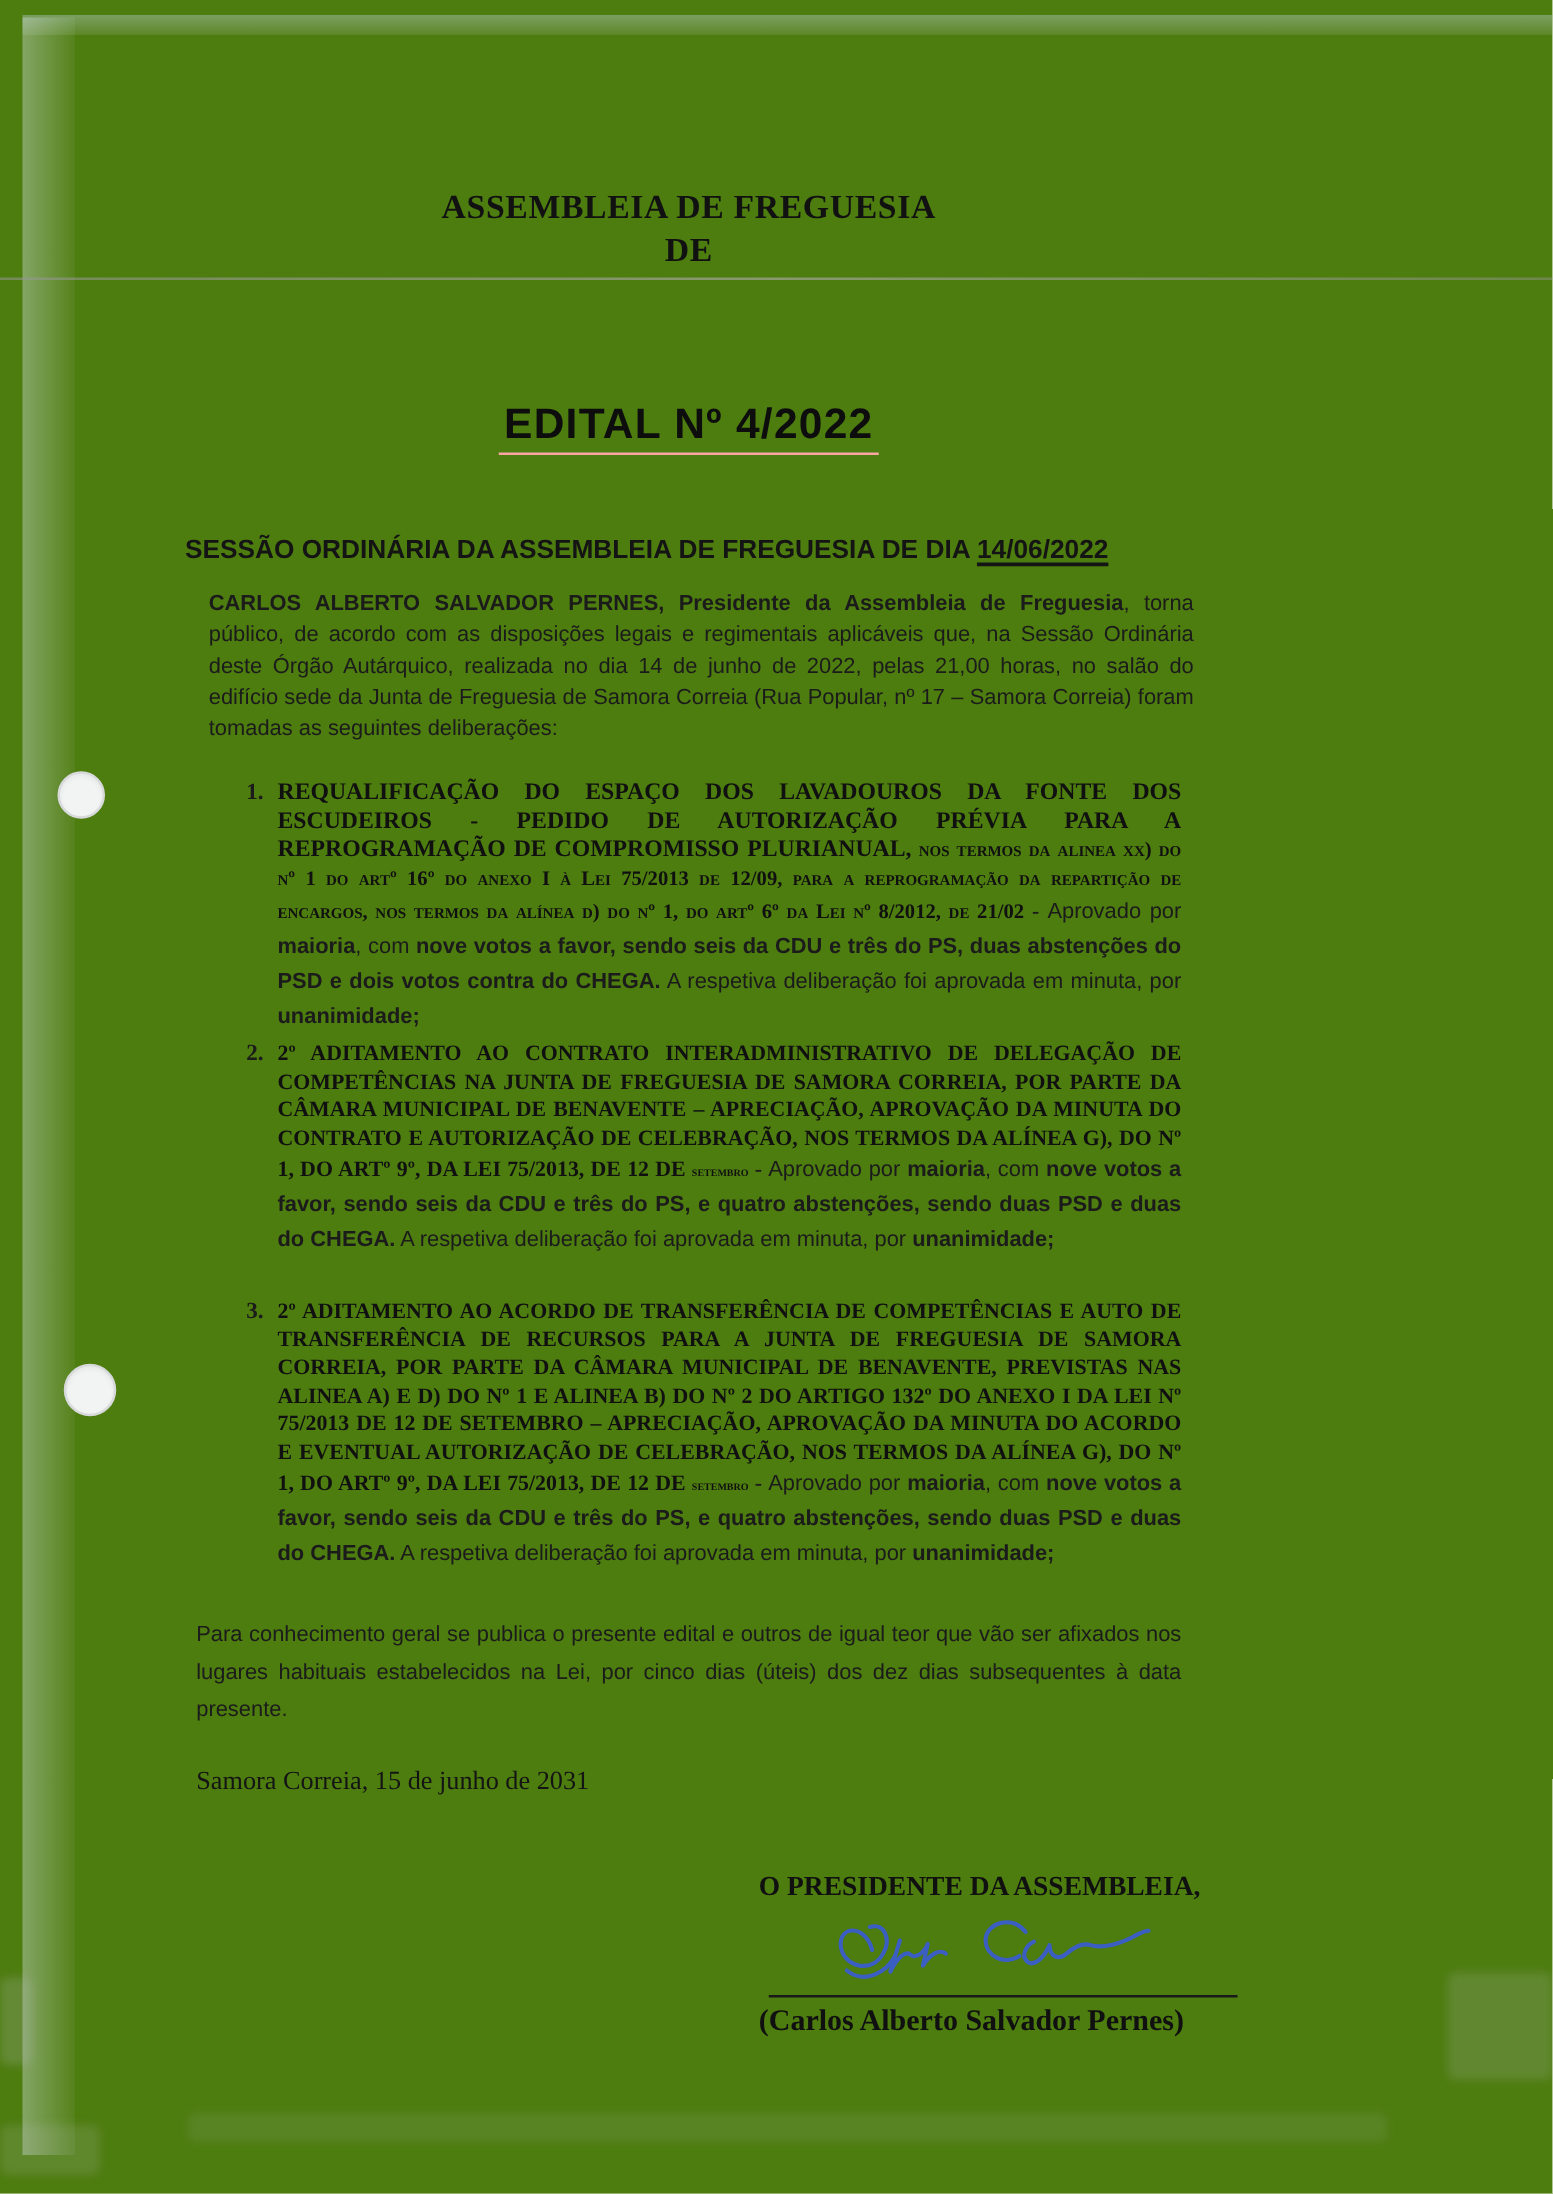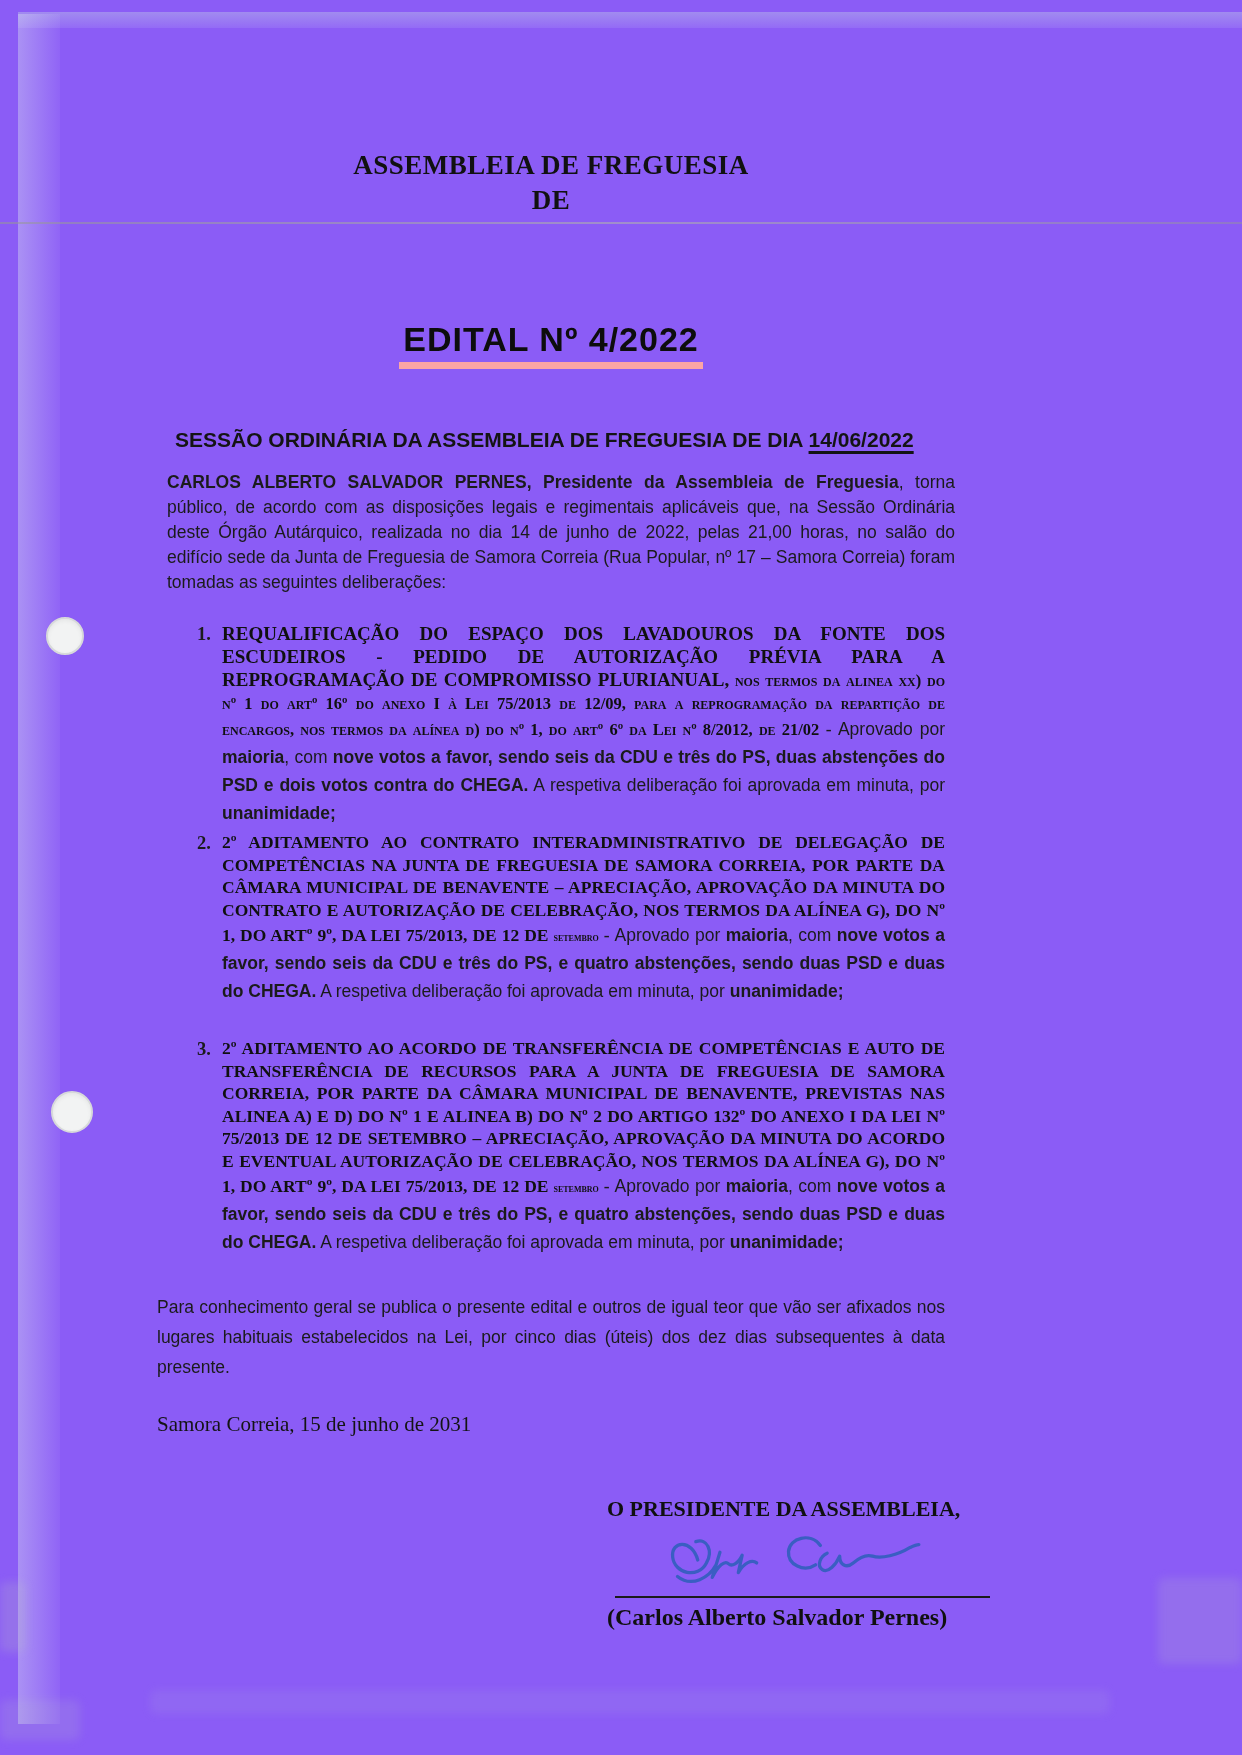--- a/index.html
+++ b/index.html
@@ -1,17 +1,17 @@
 <!DOCTYPE html>
 <html><head>
 <meta charset="utf-8">
 <style>
   html,body{margin:0;padding:0;background:#ffffff;}
   .page{
-    position:relative;width:1242px;height:1755px;background:#8b5cf6;
+    position:relative;width:1242px;height:1755px;background:#4d7c0f;
     font-family:"Liberation Sans",sans-serif;color:#1b1b1b;overflow:hidden;
   }
   
   .scan-top{position:absolute;top:12px;left:18px;right:0;height:16px;
     background:linear-gradient(to bottom,rgba(198,216,230,.38),rgba(225,236,244,.10));}
   .scan-left{position:absolute;top:14px;left:18px;width:42px;height:1710px;
     background:linear-gradient(to right,rgba(222,233,241,.38),rgba(240,246,250,.05));}
   .scan-line{position:absolute;top:222px;left:0;width:1242px;height:2px;
     background:linear-gradient(to right,rgba(150,150,150,.55),rgba(175,175,175,.6),rgba(150,150,150,.45));}
   .hole{position:absolute;border-radius:50%;background:#f2f3f3;
@@ -23,23 +23,23 @@
   .n2{left:1158px;top:1578px;width:84px;height:86px;background:rgba(190,196,202,.18);}
   .n3{left:150px;top:1690px;width:960px;height:24px;background:rgba(200,206,212,.10);}
   .n4{left:0;top:1700px;width:80px;height:40px;background:rgba(195,200,206,.16);}
 
   
   .org{position:absolute;left:157px;top:148px;width:788px;text-align:center;
     font-family:"Liberation Serif",serif;font-weight:bold;font-size:27px;line-height:35px;
     letter-spacing:.5px;color:#111;}
   .edital-wrap{position:absolute;left:157px;top:320px;width:788px;text-align:center;}
   .edital{display:inline-block;font-size:34px;font-weight:bold;letter-spacing:1px;color:#0d0d0d;
-    border-bottom:7px solid #fca5a5;padding:0 4px 3px 4px;}
+    border-bottom:2px solid #fca5a5;padding:0 4px 3px 4px;}
 
-  .session{position:absolute;left:175px;top:428px;width:788px;
+  .session{position:absolute;left:148px;top:428px;width:788px;
     font-size:21px;font-weight:bold;color:#141414;}
   .session .u{text-decoration:underline;text-decoration-thickness:2.5px;text-underline-offset:4px;}
 
   
   .intro{position:absolute;left:157px;top:470px;width:788px;
     font-size:17.5px;line-height:25px;text-align:justify;margin-left:10px;}
   .b{font-weight:bold;}
 
   
   .item{position:absolute;left:197px;width:748px;display:flex;}

